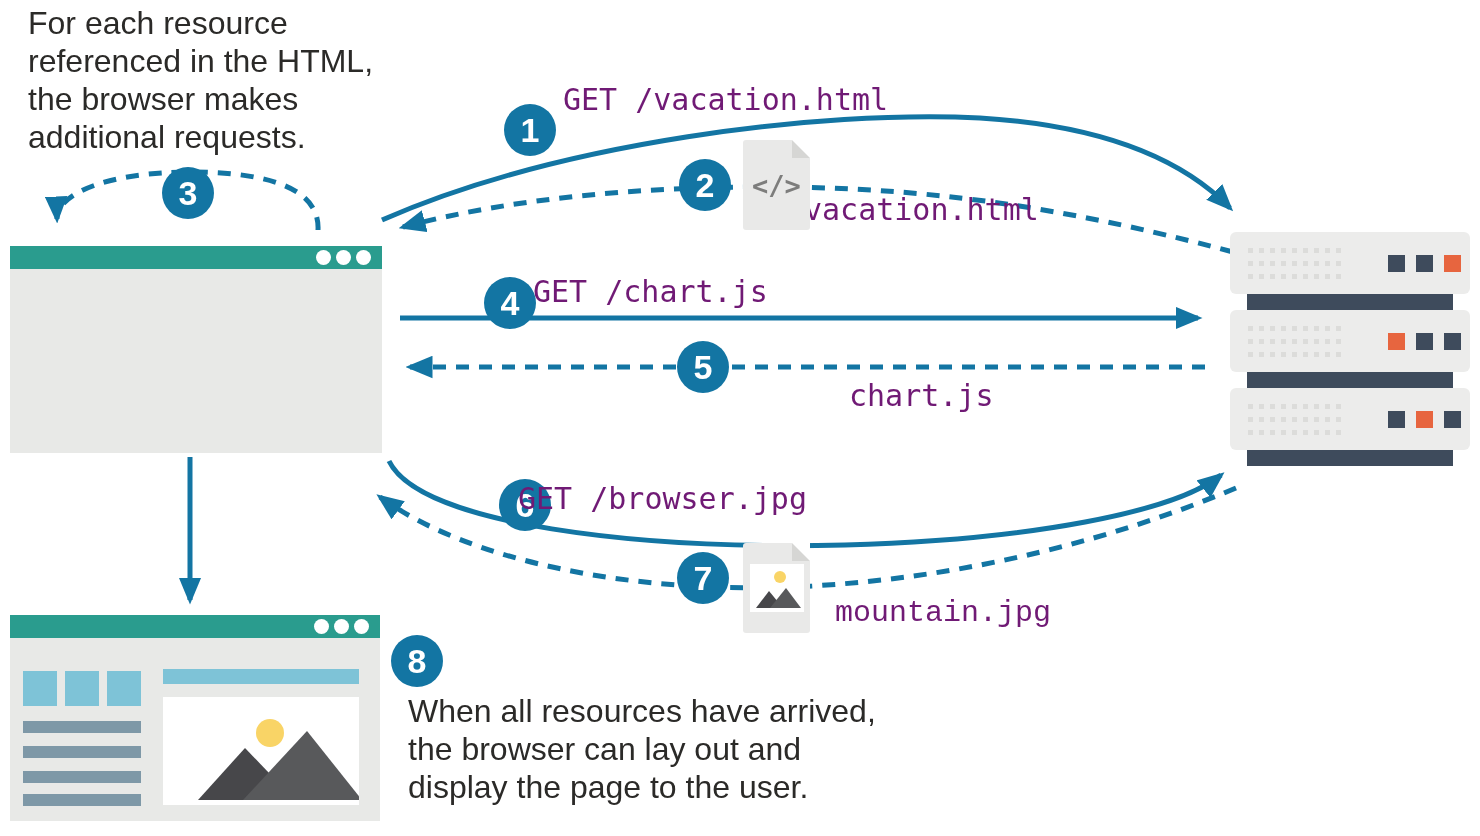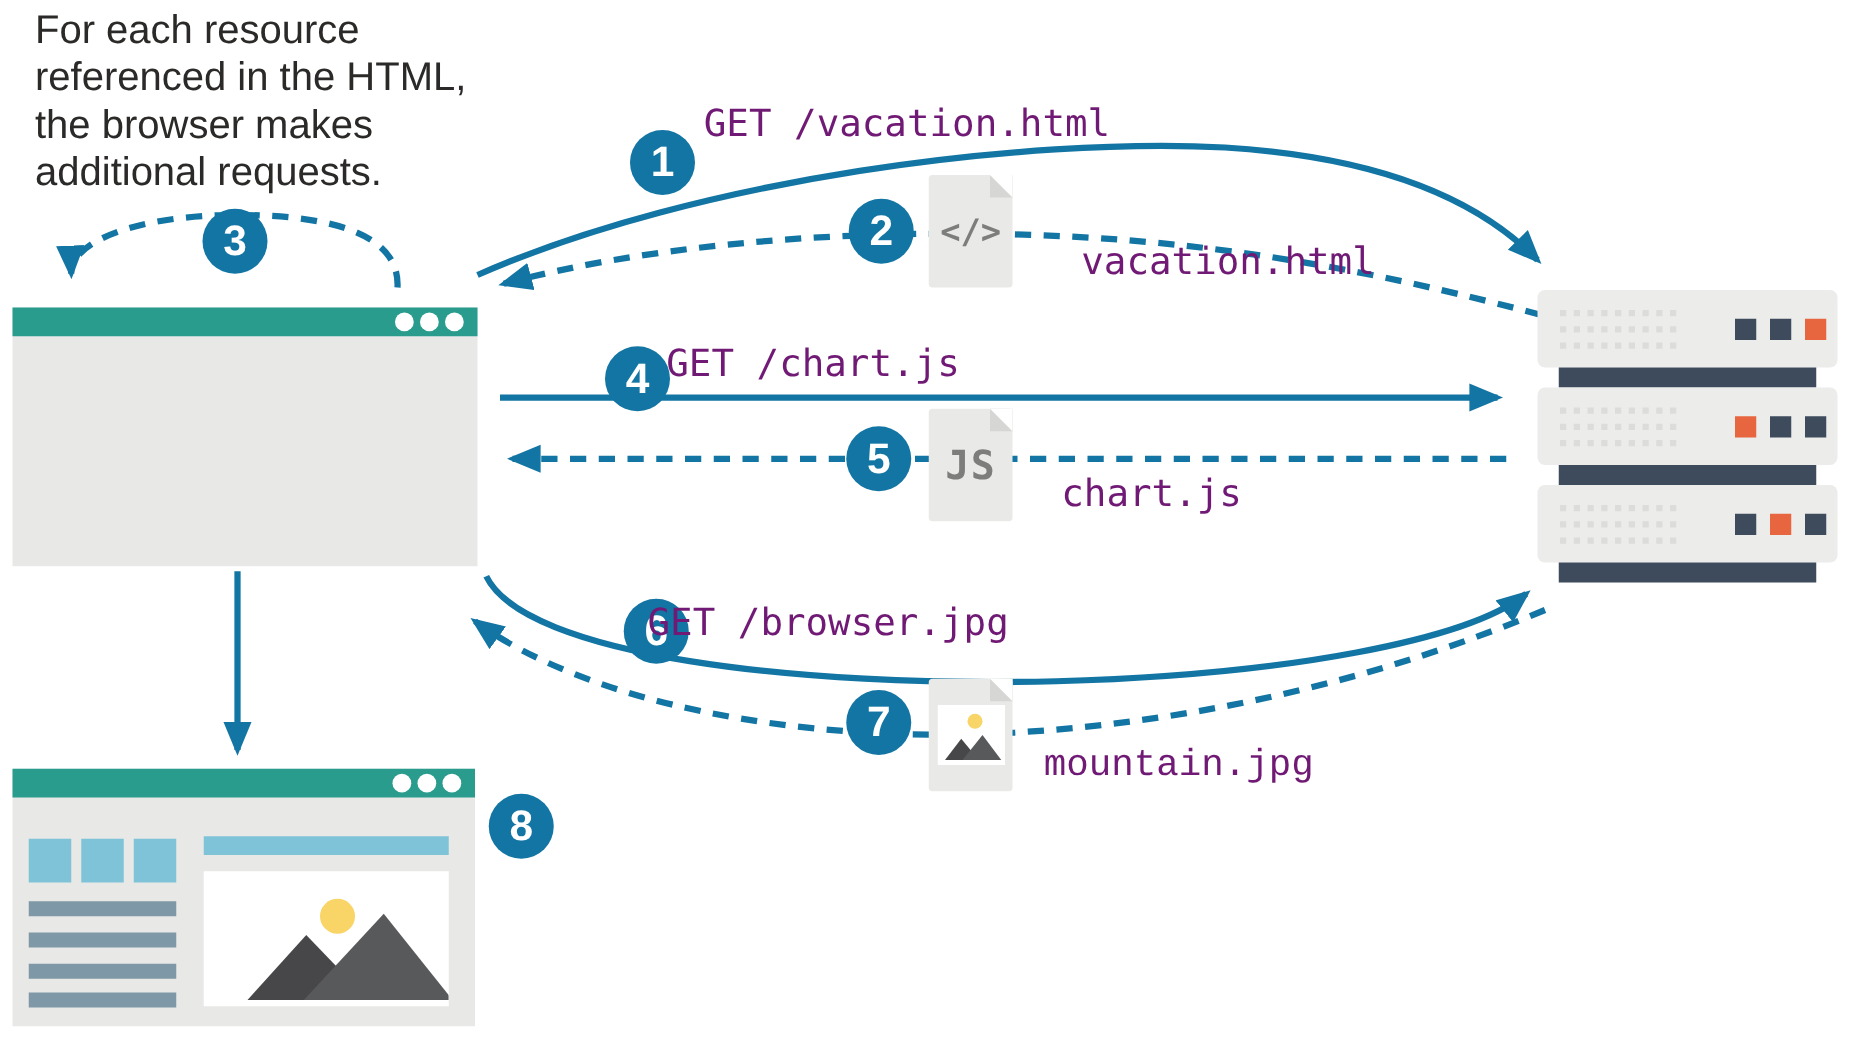--- a/index.html
+++ b/index.html
@@ -8,21 +8,21 @@
   .abs{position:absolute;}
 
   
   .intro{left:28px;top:4px;width:362px;font-size:32px;line-height:38px;color:#2b2a28;}
   .outro-text{left:408px;top:692px;width:492px;font-size:32px;line-height:38px;color:#2b2a28;}
   .server-label{left:1236px;top:524px;width:240px;text-align:center;font-size:33px;color:#2b2a28;}
 
   
   .code{font-family:"DejaVu Sans Mono", monospace;font-size:30px;color:#701a75;white-space:nowrap;}
   .lbl-get-vacation{left:563px;top:82px;}
-  .lbl-vacation   {left:865px;top:192px;}
+  .lbl-vacation   {left:804px;top:192px;}
   .lbl-get-chart  {left:533px;top:274px;}
   .lbl-chart      {left:849px;top:378px;}
   .lbl-get-mountain{left:518px;top:481px;}
   .lbl-mountain   {left:835px;top:596px;font-family:Liberation Mono, monospace;}
 
   
   .numc{width:52px;height:52px;border-radius:50%;background:#1375a3;color:#fff;
         display:flex;align-items:center;justify-content:center;
         font-size:34px;font-weight:bold;}
   .c1{left:504px;top:104px;}
@@ -146,23 +146,20 @@
   <div class="abs code lbl-get-vacation layer">GET /vacation.html</div>
   <div class="abs code lbl-vacation layer">vacation.html</div>
   <div class="abs code lbl-get-chart layer">GET /chart.js</div>
   <div class="abs code lbl-chart layer">chart.js</div>
   <div class="abs code lbl-get-mountain layer">GET /browser.jpg</div>
   <div class="abs code lbl-mountain layer">mountain.jpg</div>
 
   <div class="abs file file-vacation layer">
     <span class="glyph glyph-code">&lt;/&gt;</span>
   </div>
-  <div class="abs file file-js layer">
-    <span class="glyph glyph-js">JS</span>
-  </div>
   <div class="abs file file-img layer">
     <svg width="54" height="48" viewBox="0 0 54 48">
       <rect x="0" y="0" width="54" height="48" fill="#ffffff"></rect>
       <circle cx="30" cy="13" r="6" fill="#f9d466"></circle>
       <polygon points="6,44 19,27 33,44" fill="#47474a"></polygon>
       <polygon points="20,44 36,24 51,44" fill="#58595b"></polygon>
     </svg>
   </div>
 
   <div class="abs server layer">
@@ -272,14 +269,15 @@
         </div>
       <div class="lights">
         <span class="light" style="background: rgb(62, 75, 92);"></span>
         <span class="light" style="background: rgb(231, 101, 63);"></span>
         <span class="light" style="background: rgb(62, 75, 92);"></span>
       </div>
     </div>
     <div class="rackbar rb3"></div>
   </div>
 
+  <div class="abs outro-text layer">When all resources have arrived, the browser can lay out and display the page to the user.</div>
 
 </div>
 
 </body></html>

